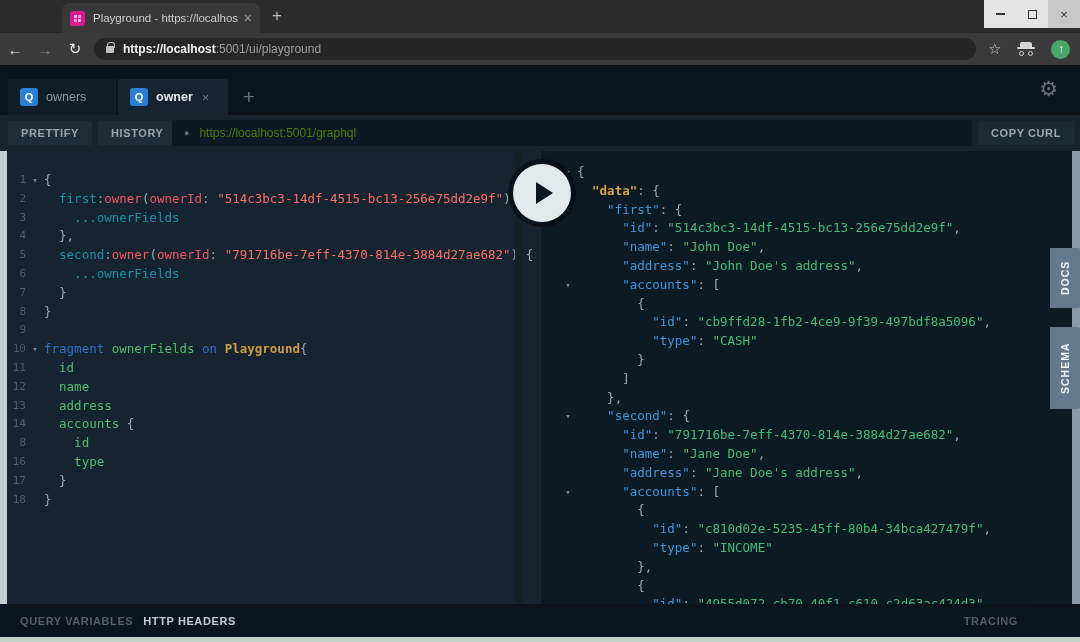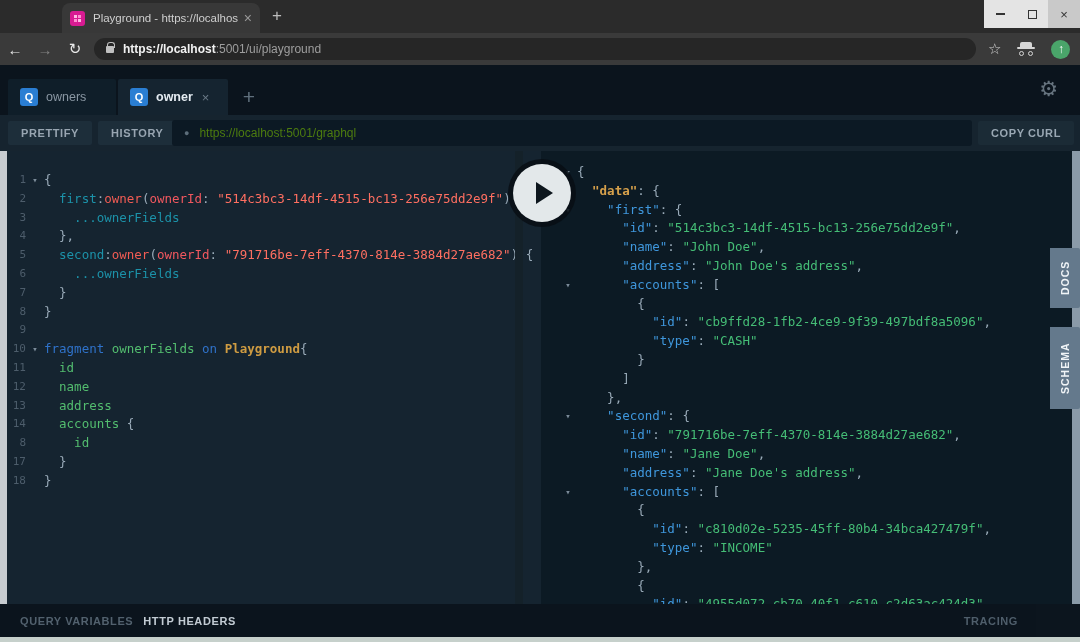--- a/index.html
+++ b/index.html
@@ -200,20 +200,21 @@
         <div class="code-line"><span class="ln">6</span><span class="fold"></span><span class="toks"><span class="tk-plain">    </span><span class="tk-alias">...ownerFields</span></span></div>
         <div class="code-line"><span class="ln">7</span><span class="fold"></span><span class="toks"><span class="tk-punct">  }</span></span></div>
         <div class="code-line"><span class="ln">8</span><span class="fold"></span><span class="toks"><span class="tk-punct">}</span></span></div>
         <div class="code-line"><span class="ln">9</span><span class="fold"></span><span class="toks"></span></div>
         <div class="code-line"><span class="ln">10</span><span class="fold">▾</span><span class="toks"><span class="tk-kw">fragment</span><span class="tk-plain"> </span><span class="tk-green">ownerFields</span><span class="tk-plain"> </span><span class="tk-kw">on</span><span class="tk-plain"> </span><span class="tk-type">Playground</span><span class="tk-punct">{</span></span></div>
         <div class="code-line"><span class="ln">11</span><span class="fold"></span><span class="toks"><span class="tk-plain">  </span><span class="tk-green">id</span></span></div>
         <div class="code-line"><span class="ln">12</span><span class="fold"></span><span class="toks"><span class="tk-plain">  </span><span class="tk-green">name</span></span></div>
         <div class="code-line"><span class="ln">13</span><span class="fold"></span><span class="toks"><span class="tk-plain">  </span><span class="tk-green">address</span></span></div>
         <div class="code-line"><span class="ln">14</span><span class="fold"></span><span class="toks"><span class="tk-plain">  </span><span class="tk-green">accounts</span><span class="tk-punct"> {</span></span></div>
         <div class="code-line"><span class="ln">8</span><span class="fold"></span><span class="toks"><span class="tk-plain">    </span><span class="tk-green">id</span></span></div>
+        <div class="code-line"><span class="ln">16</span><span class="fold"></span><span class="toks"><span class="tk-plain">    </span><span class="tk-green">type</span></span></div>
         <div class="code-line"><span class="ln">17</span><span class="fold"></span><span class="toks"><span class="tk-punct">  }</span></span></div>
         <div class="code-line"><span class="ln">18</span><span class="fold"></span><span class="toks"><span class="tk-punct">}</span></span></div>
       </div>
     <div class="result-pane" id="result-pane">
         <div class="code-line"><span class="fold">▾</span><span class="toks"><span class="tk-punct">{</span></span></div>
         <div class="code-line"><span class="fold">▾</span><span class="toks"><span class="tk-plain">  </span><span class="tk-keyor">"data"</span><span class="tk-punct">: {</span></span></div>
         <div class="code-line"><span class="fold">▾</span><span class="toks"><span class="tk-plain">    </span><span class="tk-key">"first"</span><span class="tk-punct">: {</span></span></div>
         <div class="code-line"><span class="fold"></span><span class="toks"><span class="tk-plain">      </span><span class="tk-key">"id"</span><span class="tk-punct">: </span><span class="tk-val">"514c3bc3-14df-4515-bc13-256e75dd2e9f"</span><span class="tk-punct">,</span></span></div>
         <div class="code-line"><span class="fold"></span><span class="toks"><span class="tk-plain">      </span><span class="tk-key">"name"</span><span class="tk-punct">: </span><span class="tk-val">"John Doe"</span><span class="tk-punct">,</span></span></div>
         <div class="code-line"><span class="fold"></span><span class="toks"><span class="tk-plain">      </span><span class="tk-key">"address"</span><span class="tk-punct">: </span><span class="tk-val">"John Doe's address"</span><span class="tk-punct">,</span></span></div>

